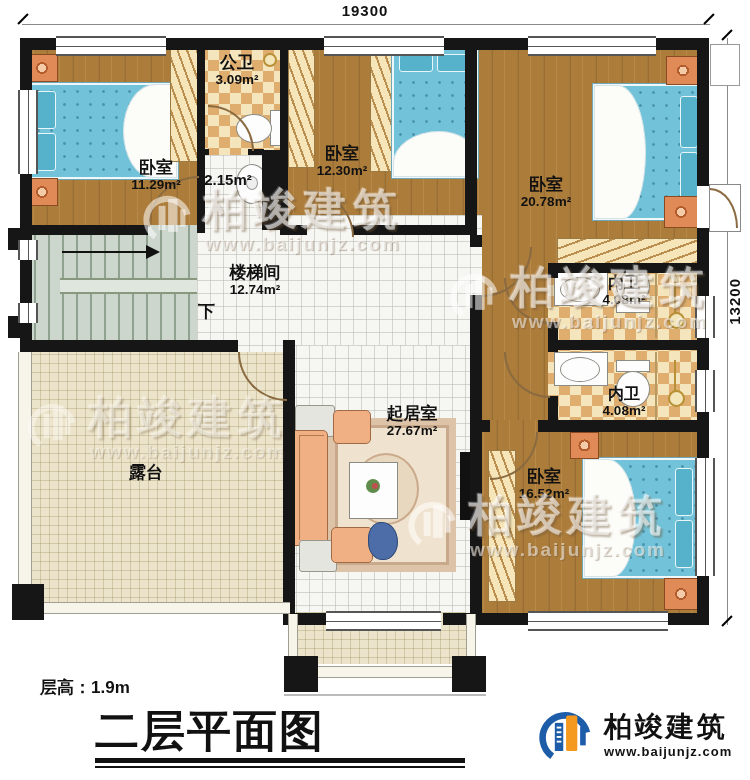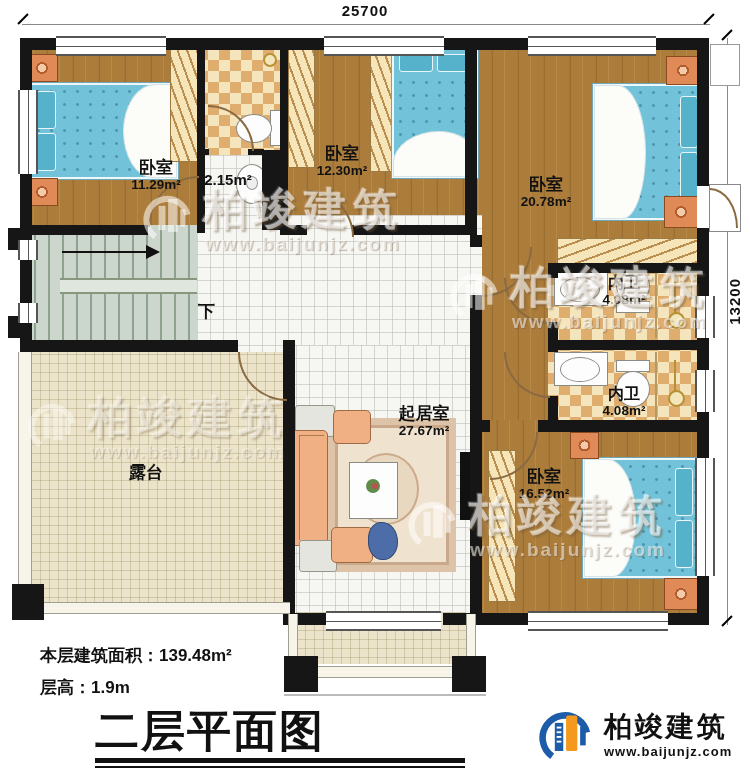--- a/index.html
+++ b/index.html
@@ -76,21 +76,21 @@
   .brand-url{font-size:13px;font-weight:800;letter-spacing:1px;margin-top:3px;}
 </style>
 </head>
 <body>
 
 <div class="page">
 
   <div class="abs dimline" style="left:22px;top:24px;width:688px;height:1px;"></div>
   <div class="abs tick" style="left:16px;top:18px;"></div>
   <div class="abs tick" style="left:702px;top:18px;"></div>
-  <div class="abs dim" style="left:300px;top:2px;width:130px;text-align:center;">25700</div>
+  <div class="abs dim" style="left:300px;top:2px;width:130px;text-align:center;">19300</div>
   <div class="abs dimline" style="left:727px;top:38px;width:1px;height:587px;"></div>
   <div class="abs tick" style="left:720px;top:34px;"></div>
   <div class="abs tick" style="left:720px;top:620px;"></div>
   <div class="abs dim" style="left:726px;top:278px;writing-mode:vertical-rl;transform:rotate(180deg);">13200</div>
 
   <div class="abs wood" style="left:20px;top:38px;width:185px;height:197px;"></div>
   <div class="abs checker" style="left:197px;top:38px;width:91px;height:117px;"></div>
   <div class="abs tile-white" style="left:197px;top:155px;width:71px;height:70px;"></div>
   <div class="abs wood" style="left:280px;top:38px;width:197px;height:197px;"></div>
   <div class="abs wood" style="left:465px;top:38px;width:244px;height:235px;"></div>
@@ -244,41 +244,49 @@
   <div class="abs rail-v" style="left:466px;top:614px;width:8px;height:44px;"></div>
   <div class="abs wall" style="left:284px;top:656px;width:34px;height:36px;"></div>
   <div class="abs wall" style="left:452px;top:656px;width:34px;height:36px;"></div>
   <div class="abs rail-h" style="left:318px;top:666px;width:134px;height:10px;"></div>
   <div class="abs" style="left:284px;top:694px;width:202px;height:2px;background:#bbb;"></div>
 
   <div class="abs room-label" style="left:96px;top:158px;width:120px;">
     <div class="rname">卧室</div>
     <div class="rarea">11.29m²</div>
   </div>
+  <div class="abs room-label" style="left:187px;top:53px;width:100px;">
+    <div class="rname">公卫</div>
+    <div class="rarea">3.09m²</div>
+  </div>
   <div class="abs room-label" style="left:190px;top:172px;width:76px;">
     <div class="rarea" style="font-size:15px;">2.15m²</div>
   </div>
   <div class="abs room-label" style="left:294px;top:144px;width:96px;">
     <div class="rname">卧室</div>
     <div class="rarea">12.30m²</div>
   </div>
   <div class="abs room-label" style="left:486px;top:175px;width:120px;">
     <div class="rname">卧室</div>
     <div class="rarea">20.78m²</div>
+  </div>
+  <div class="abs room-label" style="left:195px;top:263px;width:120px;">
+    <div class="rname">楼梯间</div>
+    <div class="rarea">12.74m²</div>
   </div>
   <div class="abs rname" style="left:198px;top:300px;">下</div>
   <div class="abs room-label" style="left:574px;top:274px;width:100px;">
     <div class="rname" style="font-size:16px;">内卫</div>
     <div class="rarea">4.08m²</div>
   </div>
   <div class="abs room-label" style="left:574px;top:385px;width:100px;">
     <div class="rname" style="font-size:16px;">内卫</div>
     <div class="rarea">4.08m²</div>
   </div>
-  <div class="abs room-label" style="left:378px;top:404px;width:92px;">
+  <div class="abs room-label" style="left:366px;top:404px;width:92px;">
     <div class="rname">起居室</div>
     <div class="rarea">27.67m²</div>
   </div>
   <div class="abs room-label" style="left:106px;top:463px;width:80px;">
     <div class="rname">露台</div>
   </div>
   <div class="abs room-label" style="left:494px;top:467px;width:100px;">
     <div class="rname">卧室</div>
     <div class="rarea">16.52m²</div>
   </div>
@@ -325,21 +333,20 @@
       <rect x="18" y="18" width="8" height="28" fill="rgba(255,255,255,0.55)"></rect>
       <rect x="29" y="10" width="11" height="38" fill="rgba(255,255,255,0.55)"></rect>
       <rect x="43" y="22" width="6" height="20" fill="rgba(255,255,255,0.55)"></rect>
     </svg>
     <div class="wm-text">
       <div class="wm-brand">柏竣建筑</div>
       <div class="wm-url">www.baijunjz.com</div>
     </div>
   </div>
 
-  <div class="abs info-line" style="left:40px;top:644px;">本层建筑面积：139.48m²</div>
   <div class="abs info-line" style="left:40px;top:676px;">层高：1.9m</div>
 
   <div class="abs title-row" style="left:95px;top:702px;">
     <span class="title-main">二层平面图</span>
   </div>
   <div class="abs" style="left:95px;top:758px;width:370px;height:5px;background:#111;"></div>
   <div class="abs" style="left:95px;top:766px;width:370px;height:2px;background:#111;"></div>
 
   <div class="abs brand-row" style="left:538px;top:706px;">
     <svg width="58" height="60" viewBox="0 0 60 64">

